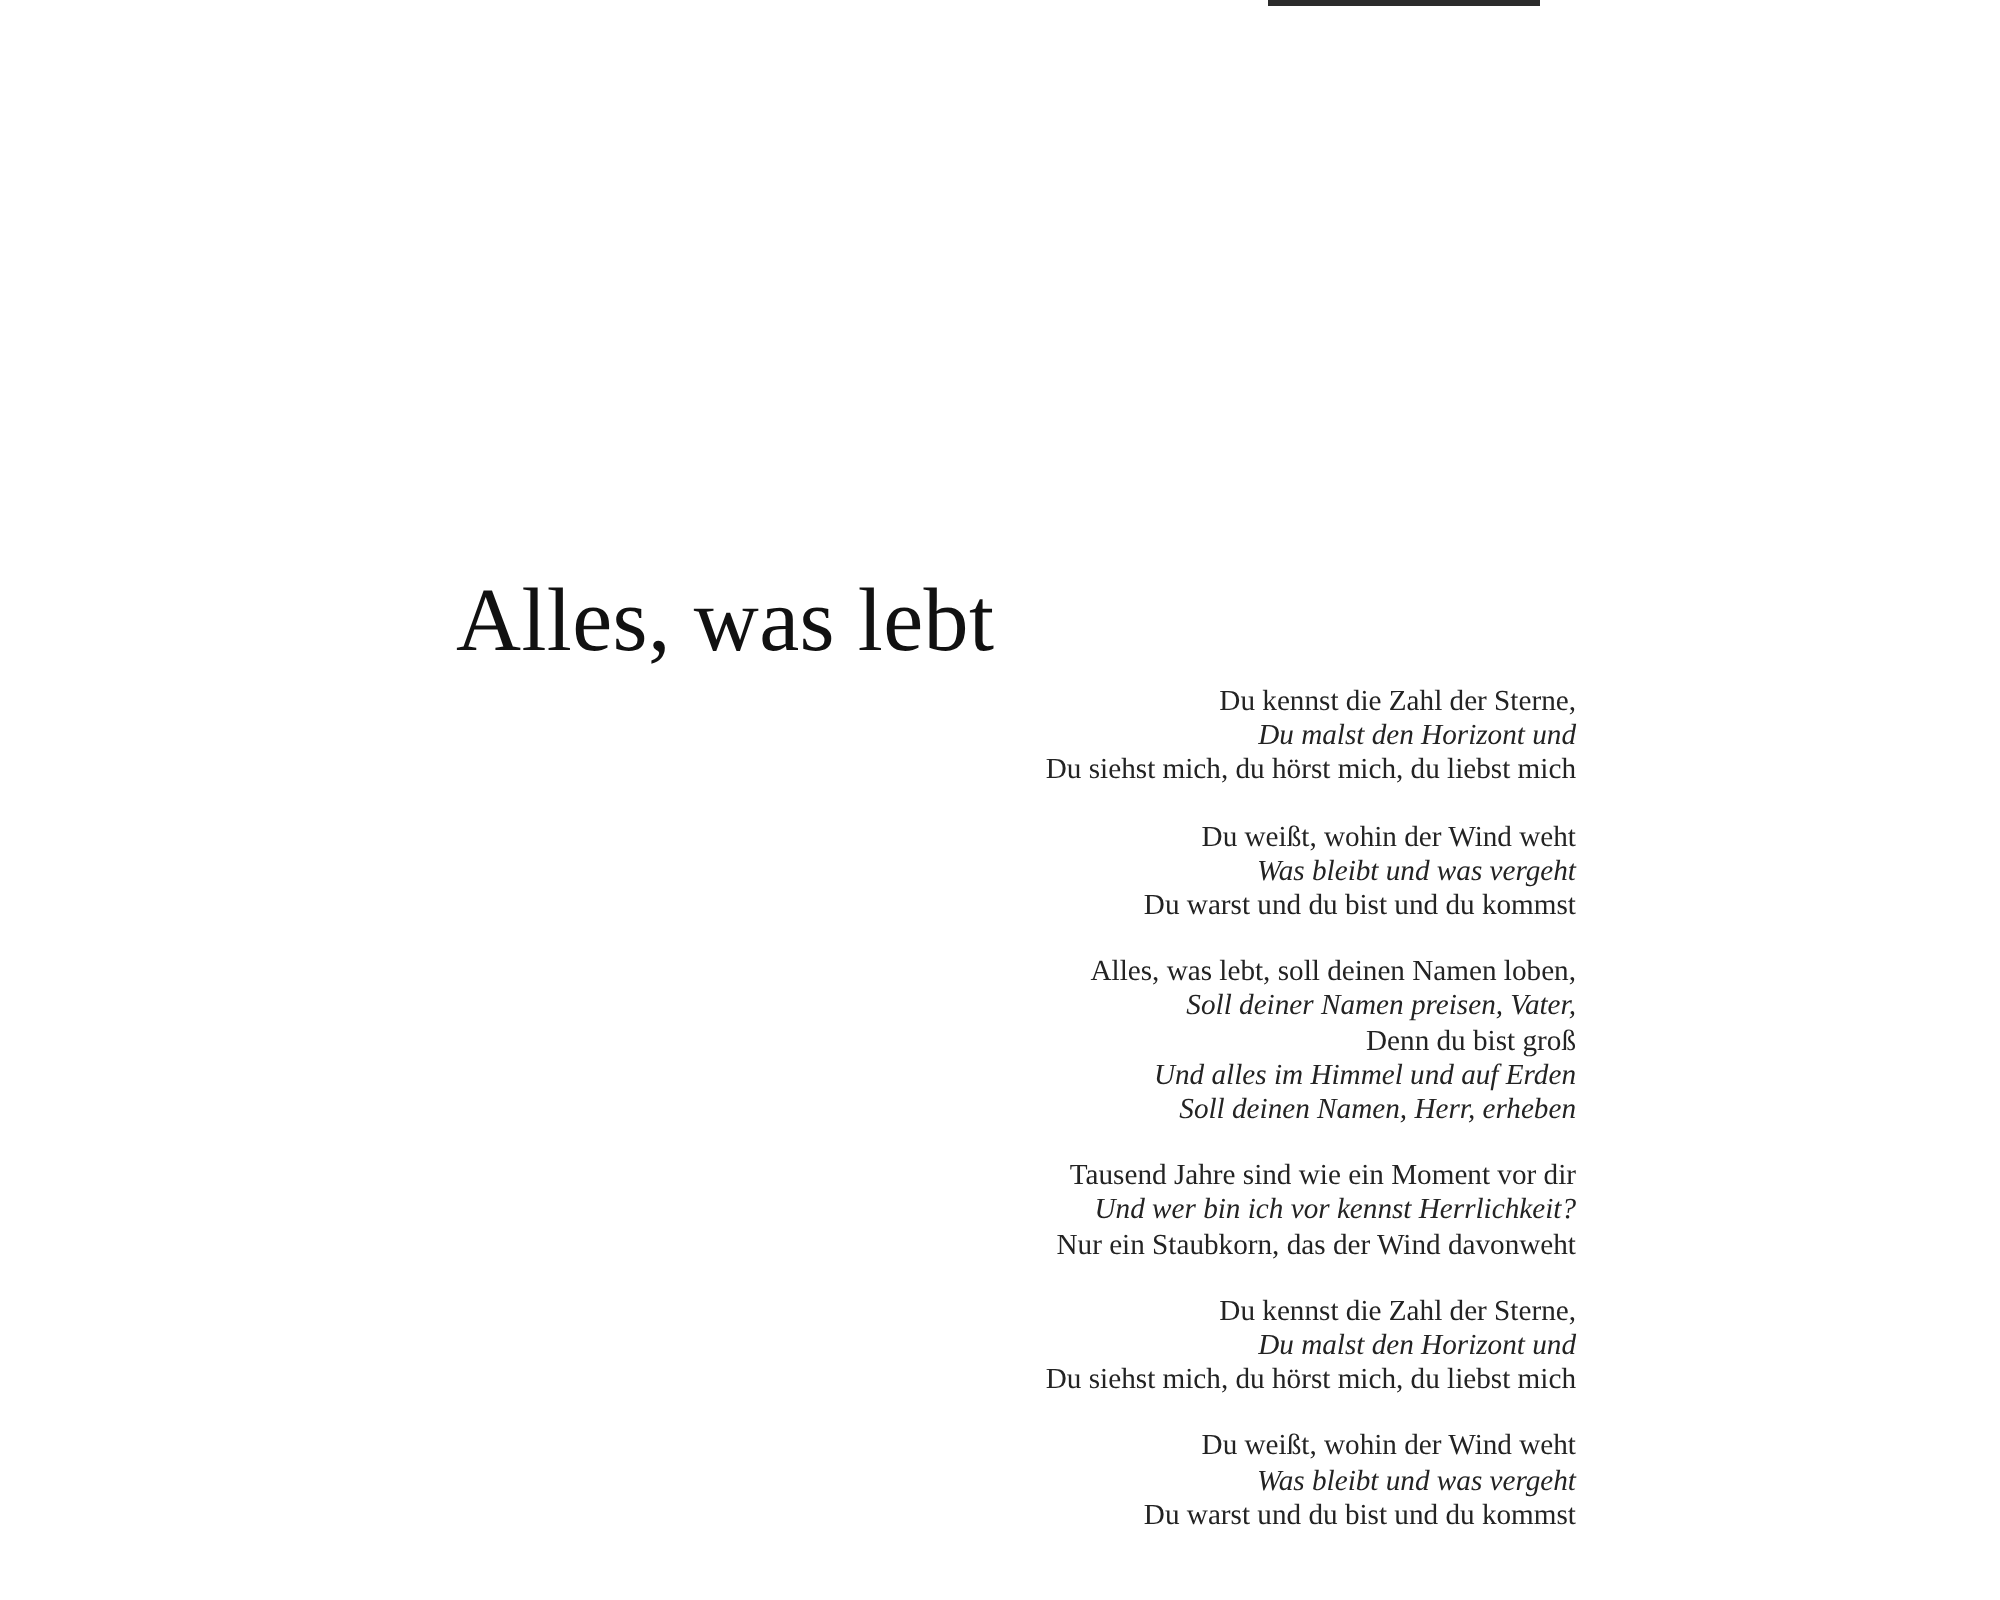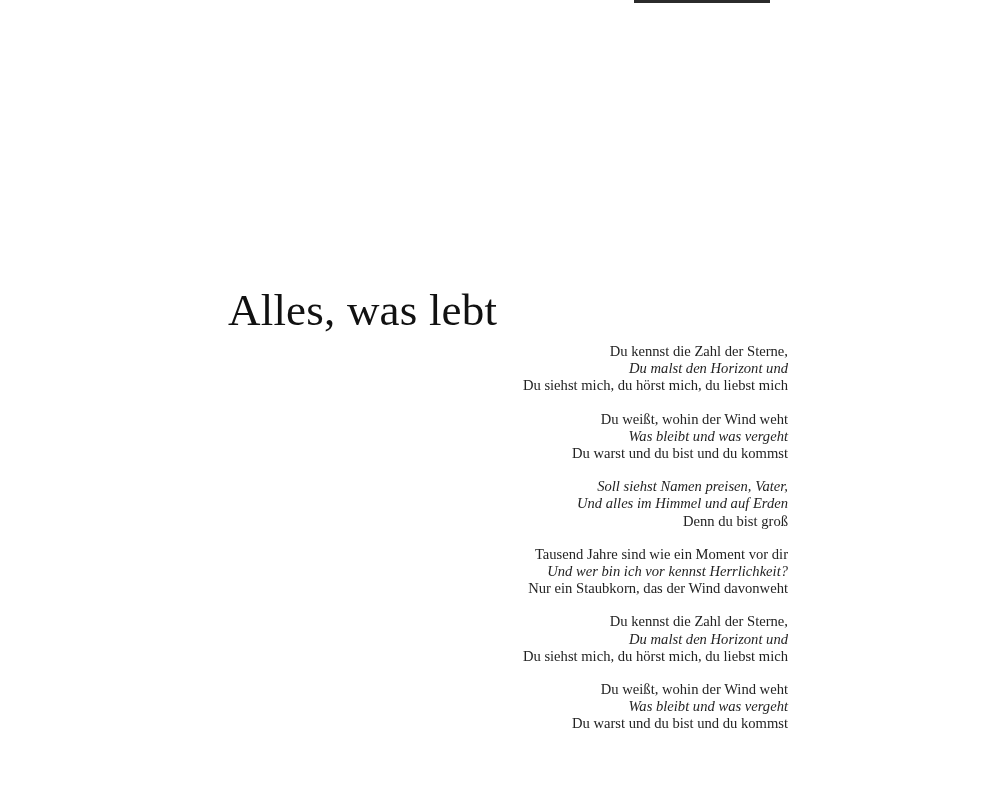--- a/index.html
+++ b/index.html
@@ -76,23 +76,25 @@
         <div class="line">Du kennst die Zahl der Sterne,</div>
         <div class="line indent">Du malst den Horizont und</div>
         <div class="line">Du siehst mich, du hörst mich, du liebst mich</div>
       </div>
       <div class="stanza">
         <div class="line">Du weißt, wohin der Wind weht</div>
         <div class="line indent">Was bleibt und was vergeht</div>
         <div class="line">Du warst und du bist und du kommst</div>
       </div>
       <div class="stanza">
-        <div class="line indent">Soll siehst Namen preisen, Vater,</div>
+        <div class="line">Alles, was lebt, soll deinen Namen loben,</div>
+        <div class="line indent">Soll deiner Namen preisen, Vater,</div>
+        <div class="line">Denn du bist groß</div>
         <div class="line indent">Und alles im Himmel und auf Erden</div>
-        <div class="line">Denn du bist groß</div>
+        <div class="line indent">Soll deinen Namen, Herr, erheben</div>
       </div>
       <div class="stanza">
         <div class="line">Tausend Jahre sind wie ein Moment vor dir</div>
         <div class="line indent">Und wer bin ich vor kennst Herrlichkeit?</div>
         <div class="line">Nur ein Staubkorn, das der Wind davonweht</div>
       </div>
       <div class="stanza">
         <div class="line">Du kennst die Zahl der Sterne,</div>
         <div class="line indent">Du malst den Horizont und</div>
         <div class="line">Du siehst mich, du hörst mich, du liebst mich</div>

